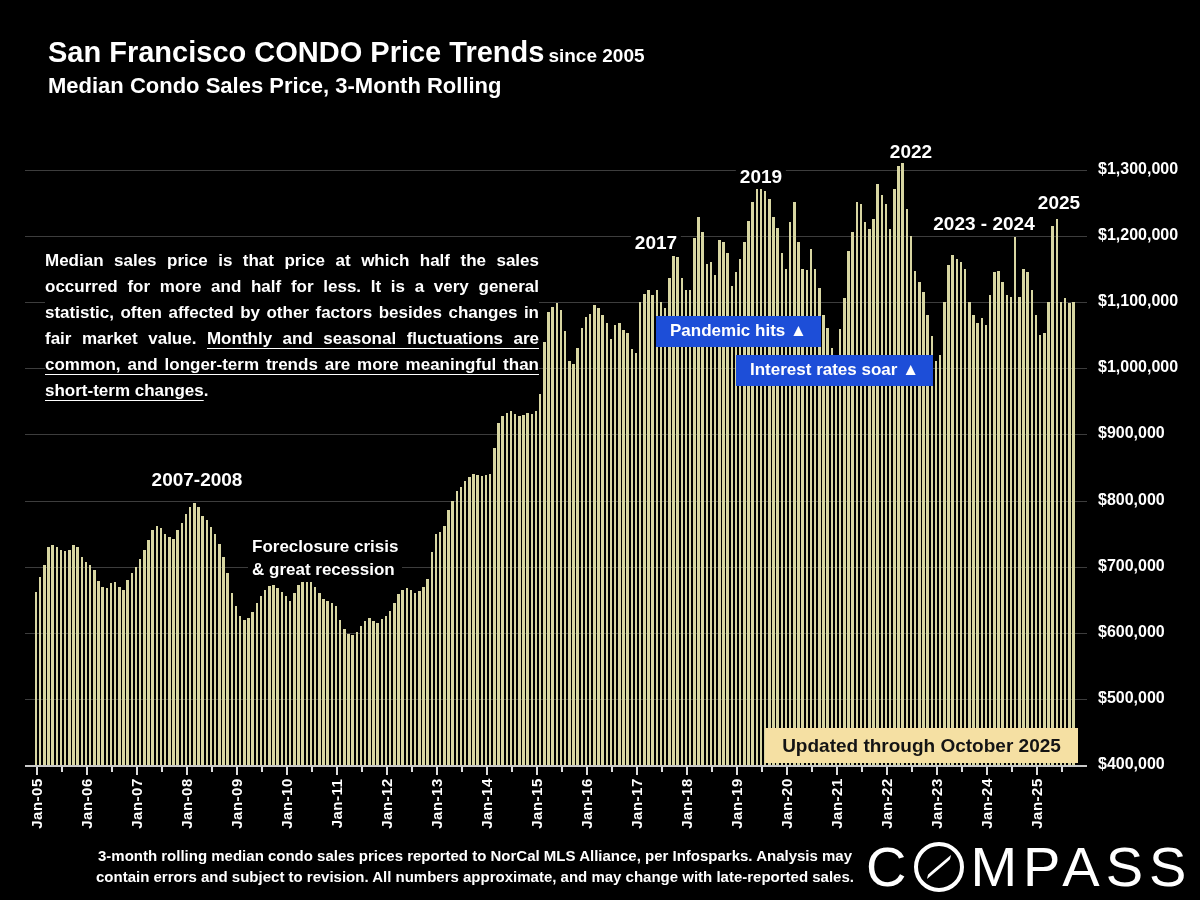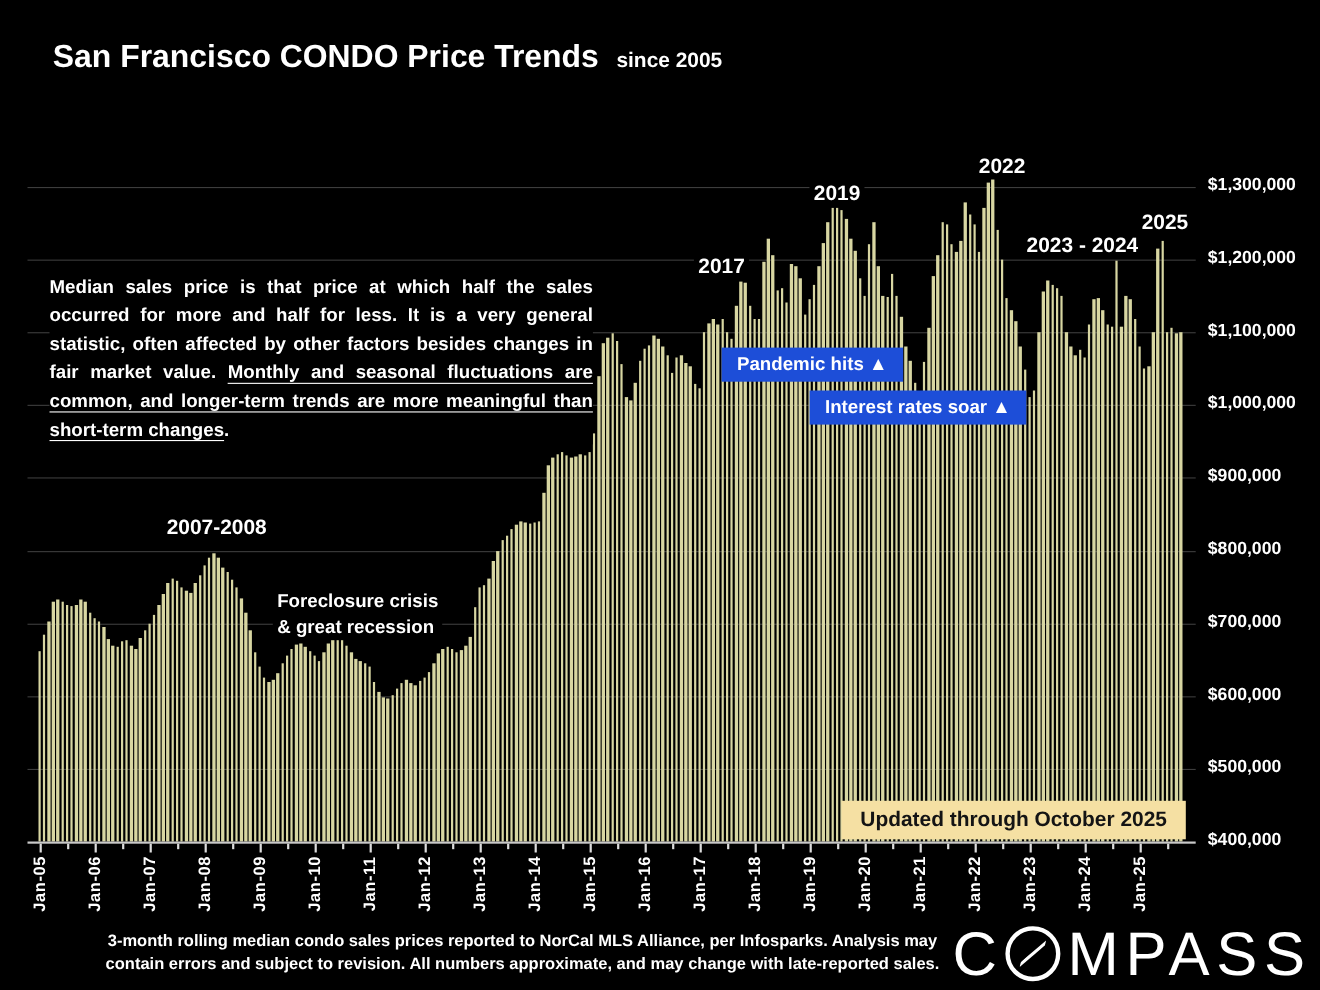--- a/index.html
+++ b/index.html
@@ -3,21 +3,21 @@
 <meta charset="utf-8">
 <style>
   html,body{margin:0;padding:0;background:#000;}
   .canvas{
     position:relative;width:1200px;height:900px;background:#000;overflow:hidden;
     font-family:"Liberation Sans","DejaVu Sans",sans-serif;color:#fff;
   }
   
   .title-block{position:absolute;left:48px;top:36px;}
   .title-main{font-size:29px;font-weight:bold;letter-spacing:0;}
-  .title-suffix{font-size:19px;font-weight:bold;margin-left:16px;}
+  .title-suffix{font-size:19px;font-weight:bold;margin-left:4px;}
   .title-sub{font-size:22px;font-weight:bold;margin-top:4px;}
   .note-gold{
     position:absolute;left:698px;top:33px;width:404px;
     color:#E9BE5F;font-size:17px;font-weight:bold;line-height:26px;text-align:justify;
   }
   .para{
     position:absolute;left:45px;width:494px;background:#000;
     font-size:17px;font-weight:bold;line-height:26px;text-align:justify;
   }
   .para1{top:140px;}
@@ -409,20 +409,21 @@
       <div class="ylab" style="top: 556.7px;">$700,000</div>
       <div class="ylab" style="top: 622.8px;">$600,000</div>
       <div class="ylab" style="top: 688.9px;">$500,000</div>
       <div class="ylab" style="top: 755px;">$400,000</div>
     </div>
 
   <div class="title-block">
     <div>
       <span class="title-main">San Francisco CONDO Price Trends</span><span class="title-suffix">since 2005</span>
     </div>
+    <div class="title-sub">Median Condo Sales Price, 3-Month Rolling</div>
   </div>
 
 
   <div class="para para2"><span>Median sales price is that price at which half the sales occurred for more and half for less. It is a very general statistic, often affected by other factors besides changes in fair market value. </span><span class="u">Monthly and seasonal fluctuations are common, and longer-term trends are more meaningful than short-term changes</span><span>.</span></div>
 
   <div class="year-note" style="left:197px;top:469px;">2007-2008</div>
   <div class="free-note" style="left:248px;top:534px;">
     <div>Foreclosure crisis</div>
     <div>&amp; great recession</div>
   </div>

